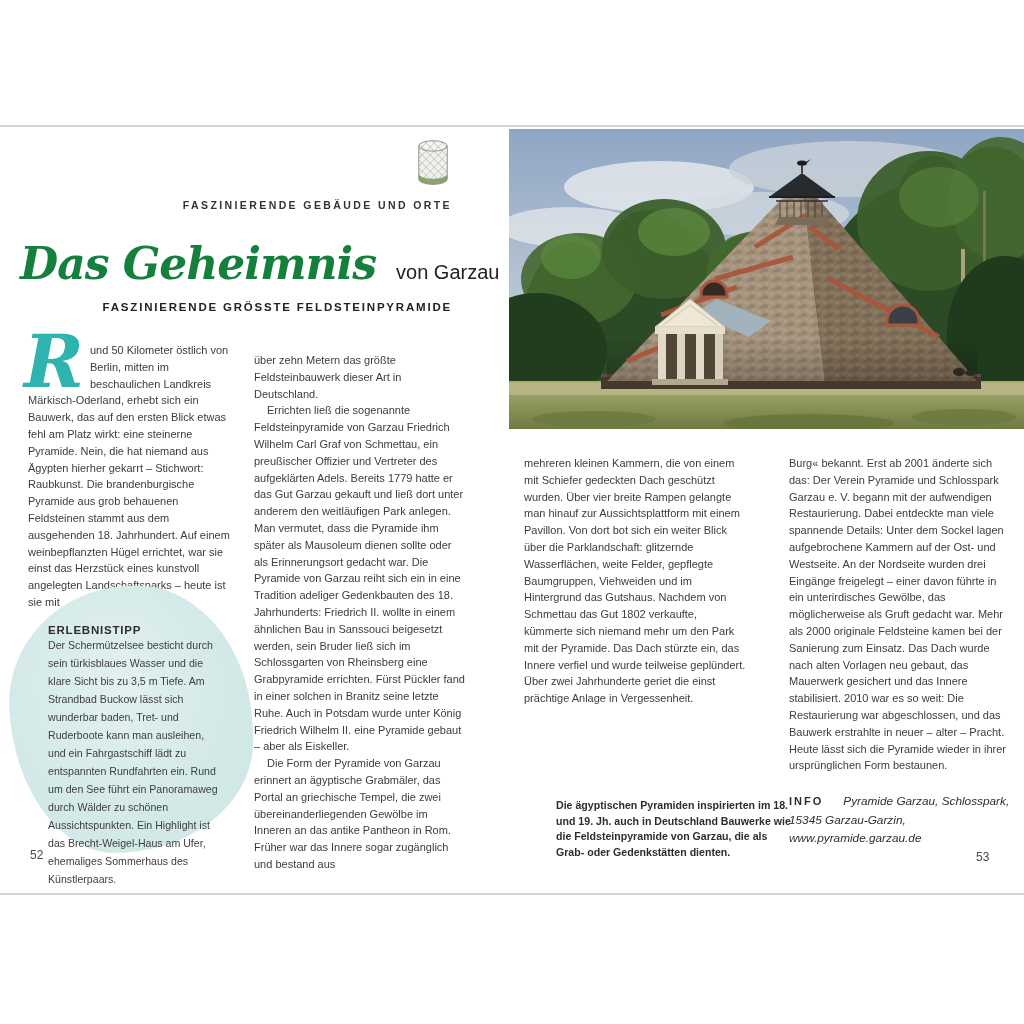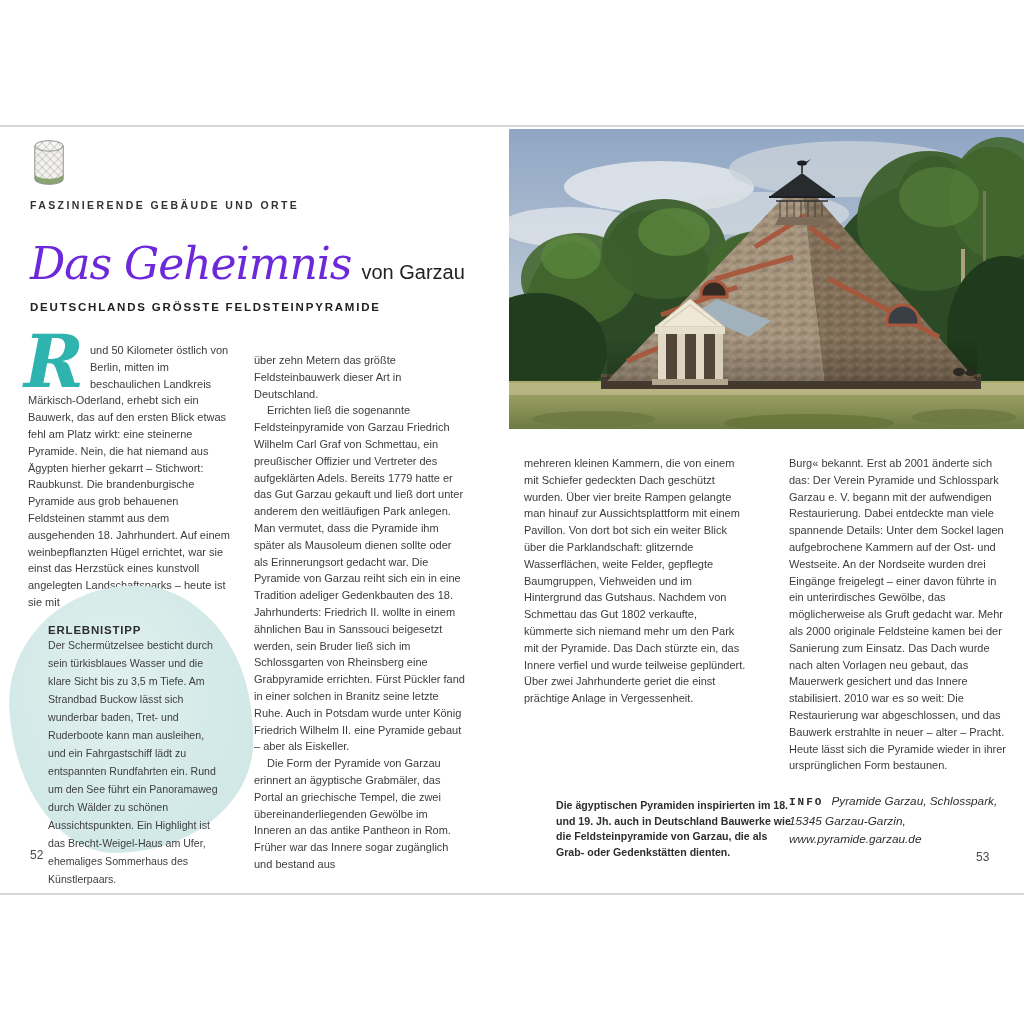--- a/index.html
+++ b/index.html
@@ -5,29 +5,29 @@
   html,body{margin:0;padding:0;}
   body{
     width:1024px;height:1024px;position:relative;background:#ffffff;
     font-family:"Liberation Sans",sans-serif;color:#3c3c3c;overflow:hidden;
   }
   .edge-line{position:absolute;left:0;right:0;height:2px;background:#d6d6d6;}
   .edge-top{top:125px;}
   .edge-bottom{top:893px;}
 
   
-  .header{position:absolute;left:30px;top:138px;width:432px;text-align:left;}
+  .header{position:absolute;left:20px;top:138px;width:432px;text-align:right;}
   .series-icon{display:inline-block;}
   .kicker{margin-top:7px;font-size:10.5px;font-weight:700;letter-spacing:2.4px;color:#333;}
   .title-row{margin-top:27px;white-space:nowrap;}
   .title-script{
-    font-family:"DejaVu Serif",serif;font-style:italic;font-weight:400;
-    font-size:44px;color:#6d28d9;letter-spacing:-1px;
-  }
-  .title-suffix{font-size:20px;color:#222;margin-left:10px;font-weight:400;}
+    font-family:"DejaVu Serif",serif;font-style:italic;font-weight:700;
+    font-size:44px;color:#15803d;letter-spacing:-1px;
+  }
+  .title-suffix{font-size:20px;color:#222;margin-left:20px;font-weight:400;}
   .subtitle{margin-top:12px;font-size:11.5px;font-weight:700;letter-spacing:1.8px;color:#222;}
 
   
   .bodytext{font-size:11px;line-height:16.8px;color:#3c3c3c;text-align:left;
     hyphens:auto;-webkit-hyphens:auto;}
   .col{position:absolute;}
   .col-l1{left:28px;top:342px;width:210px;}
   .col-l2{left:254px;top:352px;width:212px;}
   .col-r1{left:524px;top:455px;width:222px;}
   .col-r2{left:789px;top:455px;width:224px;}
@@ -59,21 +59,21 @@
 
   
   .photo{position:absolute;left:509px;top:129px;width:515px;height:300px;overflow:hidden;}
   .photo svg{display:block;width:100%;height:100%;}
 
   
   .caption{position:absolute;left:556px;top:766px;width:236px;
     font-size:10.6px;font-weight:700;line-height:15.5px;color:#2d2d2d;margin-top:32px;}
   .info{position:absolute;left:789px;top:792px;width:232px;
     font-size:11.8px;line-height:18.5px;color:#2e2e2e;}
-  .info-label{font-weight:700;letter-spacing:2px;font-style:normal;margin-right:8px;font-size:11px;font-family:Liberation Mono, monospace;}
+  .info-label{font-weight:700;letter-spacing:2px;font-style:normal;margin-right:20px;font-size:11px;}
   .info-text{font-style:italic;}
 
   .pagenum{position:absolute;font-size:12px;color:#4a4a4a;text-align:right;}
   .pn-left{left:30px;top:848px;}
   .pn-right{left:976px;top:850px;}
 </style>
 </head>
 <body>
 
 <div class="edge-line edge-top"></div>
@@ -97,21 +97,21 @@
       </g>
       <ellipse cx="20" cy="8" rx="15" ry="5.5" fill="#f7f6f3" stroke="#8e8e8e" stroke-width="1"></ellipse>
       <ellipse cx="20" cy="8" rx="15" ry="5.5" fill="url(#mesh)"></ellipse>
       <path d="M5,8 L5,43 A15,5.5 0 0 0 35,43 L35,8" fill="none" stroke="#8e8e8e" stroke-width="1"></path>
     </svg>
   </span>
   <div class="kicker">FASZINIERENDE GEBÄUDE UND ORTE</div>
   <div class="title-row">
     <span class="title-script">Das Geheimnis</span><span class="title-suffix">von Garzau</span>
   </div>
-  <div class="subtitle">DEUTSCHLANDS GRÖSSTE FELDSTEINPYRAMIDE</div>
+  <div class="subtitle">FASZINIERENDE GRÖSSTE FELDSTEINPYRAMIDE</div>
 </div>
 
 <div class="col col-l1 bodytext" style="position:absolute;">
   <span class="dropcap">
       <span class="glyph">R</span>
     </span>
   <p>und 50 Kilometer östlich von Berlin, mitten im beschaulichen Landkreis Märkisch-Oderland, erhebt sich ein Bauwerk, das auf den ersten Blick etwas fehl am Platz wirkt: eine steinerne Pyramide. Nein, die hat niemand aus Ägypten hierher gekarrt – Stichwort: Raubkunst. Die brandenburgische Pyramide aus grob behauenen Feldsteinen stammt aus dem ausgehenden 18. Jahrhundert. Auf einem weinbepflanzten Hügel errichtet, war sie einst das Herzstück eines kunstvoll angelegten Landschaftsparks – heute ist sie mit</p>
 </div>
 
 <div class="tip">

